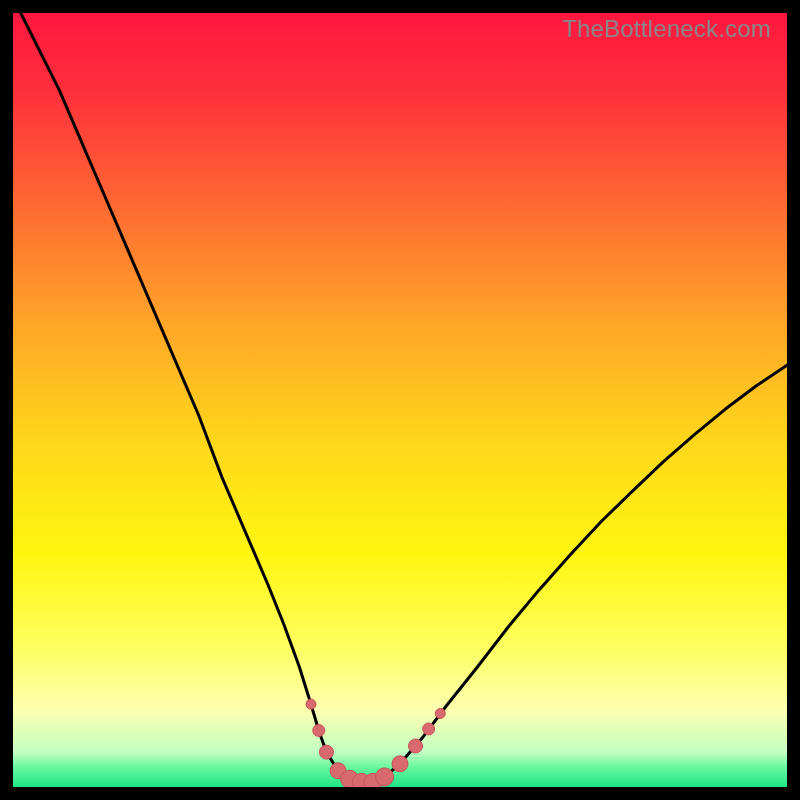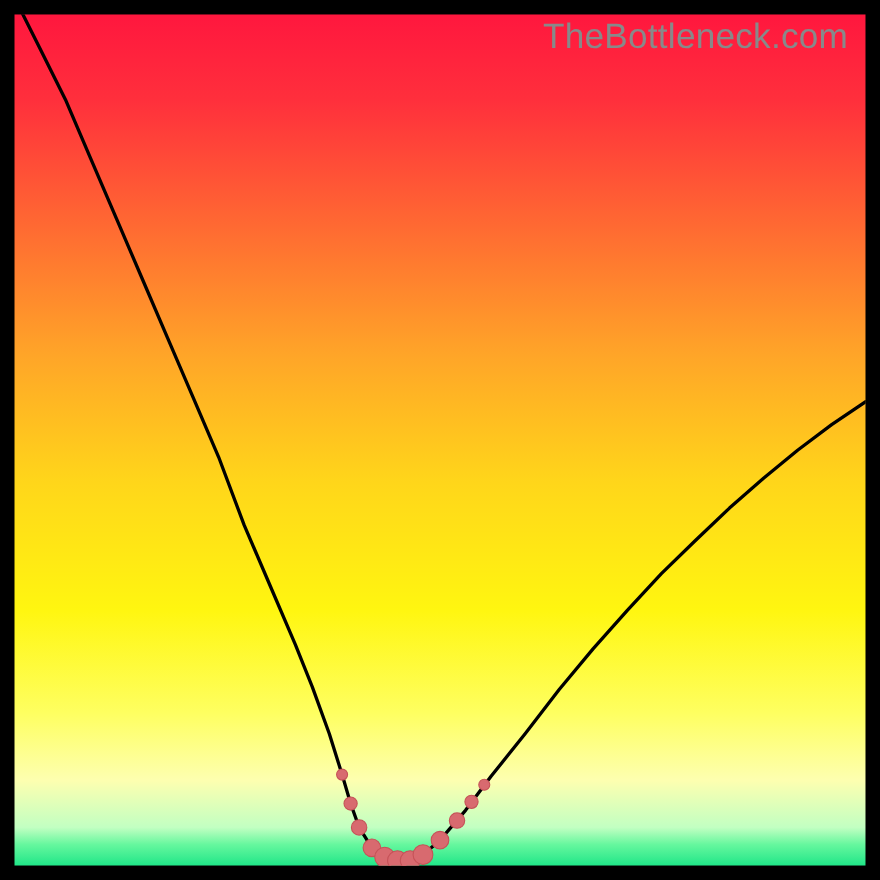--- a/index.html
+++ b/index.html
@@ -23,21 +23,21 @@
     left: 0;
     top: 0;
     width: 774px;
     height: 774px;
   }
   .watermark {
     position: absolute;
     top: 2px;
     right: 16px;
     font-family: Arial, Helvetica, sans-serif;
-    font-size: 32px;
+    font-size: 24px;
     font-weight: 500;
     color: #88898a;
     letter-spacing: 0.2px;
   }
 </style>
 </head>
 <body>
 
 <div class="frame">
   <svg class="plot" viewBox="0 0 774 774">

